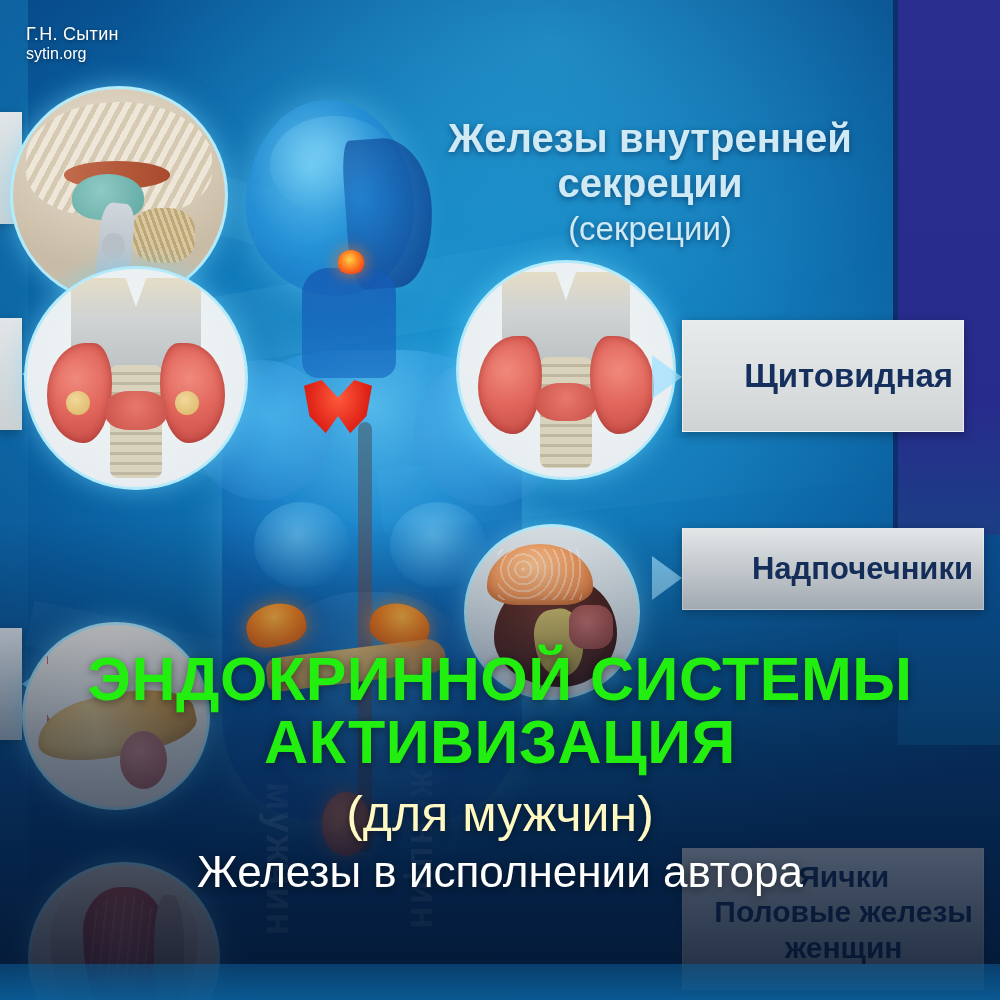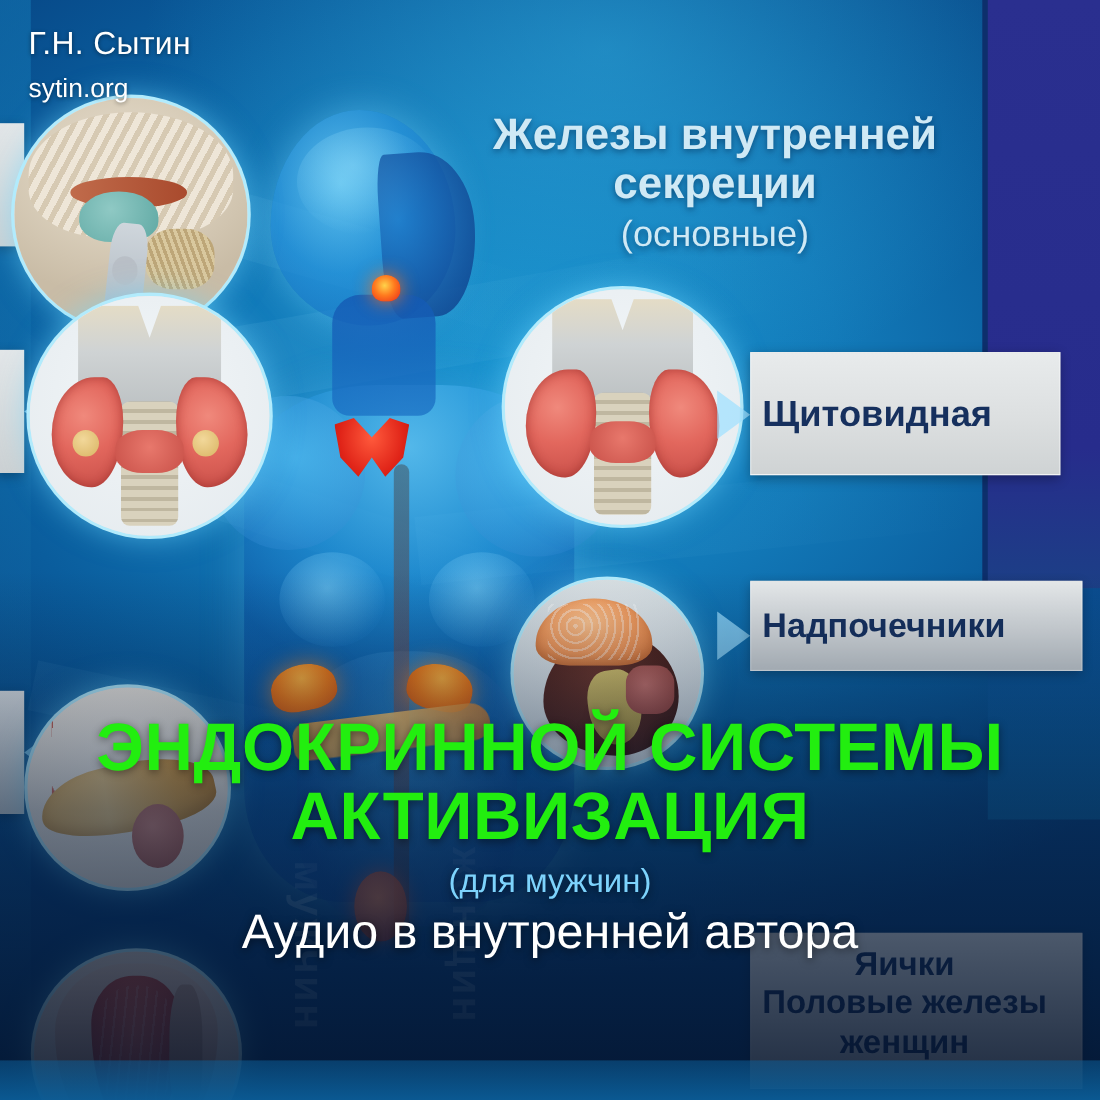--- a/index.html
+++ b/index.html
@@ -335,21 +335,21 @@
   }
 
   
   .label-box {
     position: absolute;
     background: linear-gradient(180deg, #e8ebec 0%, #dcdfe0 55%, #cfd3d4 100%);
     color: #16305e;
     font-weight: bold;
     display: flex;
     align-items: center;
-    justify-content: flex-start;
+    justify-content: flex-end;
     text-align: center;
     line-height: 1.18;
     box-shadow: 0 3px 10px rgba(0,0,0,.30);
     border: 1px solid rgba(255,255,255,.55);
   }
   .label-box .ltext { padding: 0 10px; }
   .pointer {
     position: absolute;
     width: 0; height: 0;
     border-top: 22px solid transparent;
@@ -375,55 +375,55 @@
   }
 
   
   .brand {
     position: absolute;
     left: 26px; top: 24px;
     color: #ffffff;
     text-shadow: 0 1px 4px rgba(0,0,0,.45);
     z-index: 40;
   }
-  .brand-name { font-size: 29px; letter-spacing: .3px; }
-  .brand-site { font-size: 24px; margin-top: 10px; }
+  .brand-name { font-size: 18px; letter-spacing: .3px; }
+  .brand-site { font-size: 16px; margin-top: 0; }
 
   
   .promo {
     position: absolute;
     left: 0; right: 0; top: 648px;
     text-align: center;
     z-index: 50;
   }
   .promo-main {
     font-size: 61px;
     font-weight: bold;
     color: #22ee0f;
     line-height: 1.04;
     letter-spacing: .5px;
     text-shadow: 0 2px 8px rgba(0,0,0,.45);
   }
   .promo-sub {
     margin-top: 10px;
-    font-size: 30px;
-    color: #7dd3fc;
+    font-size: 50px;
+    color: #fef9c3;
     text-shadow: 0 2px 8px rgba(0,0,0,.55);
   }
   .promo-audio {
     margin-top: 4px;
     font-size: 44px;
     color: #ffffff;
     text-shadow: 0 2px 8px rgba(0,0,0,.55);
   }
 
   
   .header-title {
     position: absolute;
-    left: 410px; top: 100px;
+    left: 410px; top: 116px;
     width: 480px;
     text-align: center;
     color: #cfe9f5;
     text-shadow: 0 2px 6px rgba(0,40,80,.6);
     z-index: 30;
   }
   .ht-l1, .ht-l2 { font-size: 40px; font-weight: 600; line-height: 1.12; }
   .ht-l3 { font-size: 33px; font-weight: 400; margin-top: 4px; }
 </style>
 </head>
@@ -555,28 +555,28 @@
       <div>женщин</div>
     </div>
   </div>
 
   <div class="bg-deepbottom"></div>
   <div class="bg-bottomstrip"></div>
 
   <div class="header-title">
     <div class="ht-l1">Железы внутренней</div>
     <div class="ht-l2">секреции</div>
-    <div class="ht-l3">(основные)</div>
+    <div class="ht-l3">(секреции)</div>
   </div>
 
   <div class="brand">
     <div class="brand-name">Г.Н. Сытин</div>
     <div class="brand-site">sytin.org</div>
   </div>
 
   <div class="promo">
     <div class="promo-main">ЭНДОКРИННОЙ СИСТЕМЫ</div>
     <div class="promo-main">АКТИВИЗАЦИЯ</div>
     <div class="promo-sub">(для мужчин)</div>
-    <div class="promo-audio">Аудио в внутренней автора</div>
+    <div class="promo-audio">Железы в исполнении автора</div>
   </div>
 
 </div>
 
 </body></html>

